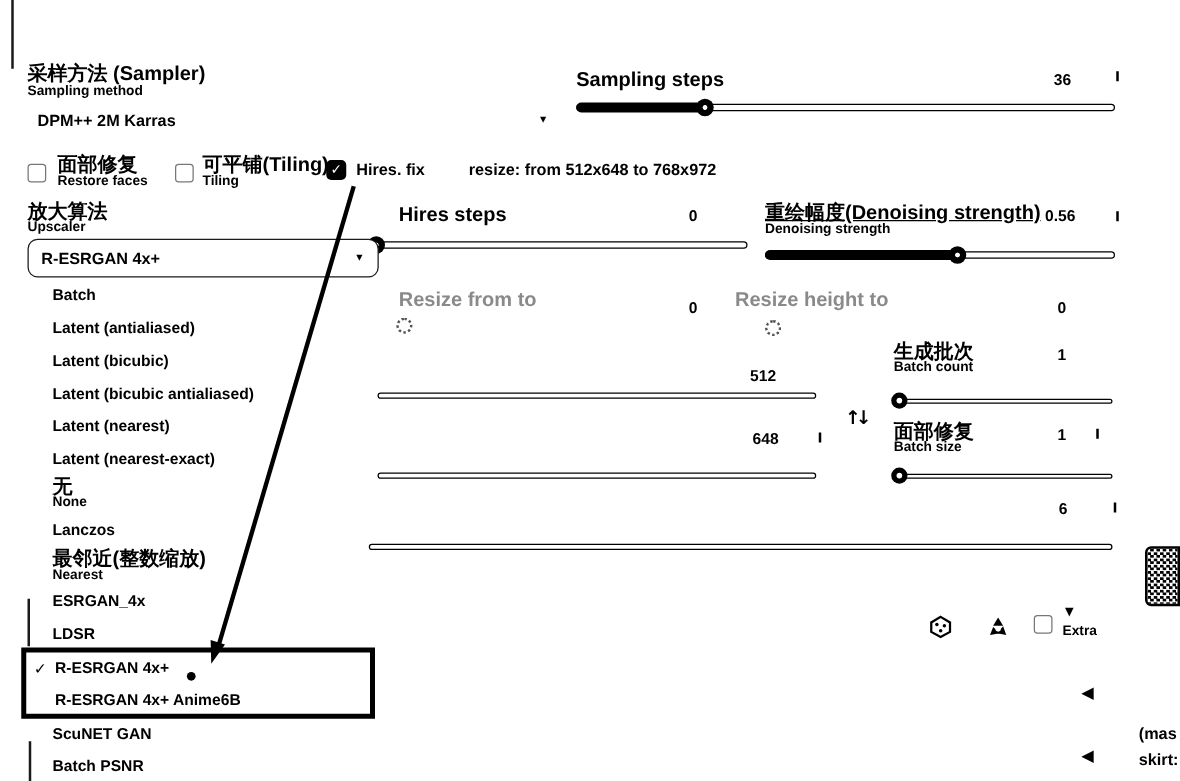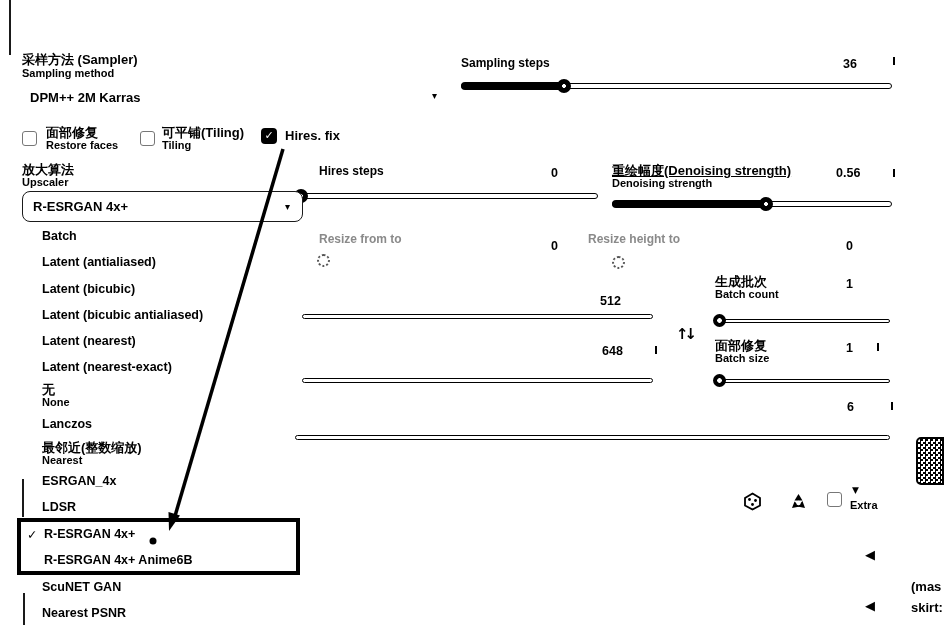--- a/index.html
+++ b/index.html
@@ -3,23 +3,23 @@
 <meta charset="utf-8">
 <style>
   * { margin:0; padding:0; box-sizing:border-box; }
   html,body { background:#fff; }
   .screen {
     position:relative; width:944px; height:625px; background:#ffffff;
     font-family:"Liberation Sans","DejaVu Sans",sans-serif; color:#000;
     overflow:hidden;
   }
   .abs { position:absolute; }
-  .zh  { font-size:13px; font-weight:700; line-height:13px; white-space:nowrap; }
+  .zh  { font-size:16px; font-weight:700; line-height:13px; white-space:nowrap; }
   .en  { font-size:11px; font-weight:700; line-height:12px; white-space:nowrap; }
-  .lbl { font-size:12px; font-weight:700; white-space:nowrap; }
+  .lbl { font-size:16px; font-weight:700; white-space:nowrap; }
   .val { font-size:12.5px; font-weight:700; white-space:nowrap; }
   .big { font-size:13px; font-weight:700; white-space:nowrap; }
   .dis { color:#8a8a8a; }
   .caret { font-size:10px; font-weight:700; }
 
   .vline { width:2px; background:#1a1a1a; }
   .tick  { width:2px; height:8px; background:#000; }
 
   .cb { width:15px; height:15px; border:1.6px solid #777; border-radius:3px; background:#fff; }
   .cb-on { width:16px; height:16px; border-radius:4px; background:#000; color:#fff;
@@ -79,20 +79,21 @@
   <div class="abs en" style="left:46px; top:139px;">Restore faces</div>
 
   <div class="abs cb" style="left:140px; top:131px;"></div>
   <div class="abs zh" style="left:162px; top:126px;">可平铺(Tiling)</div>
   <div class="abs en" style="left:162px; top:139px;text-align:right;">Tiling</div>
 
   <div class="abs cb-on" style="left:261px; top:128px;">
     <span>✓</span>
   </div>
   <div class="abs big" style="left:285px; top:128px;">Hires. fix</div>
+  <div class="abs big" style="left:375px; top:128px;">resize: from 512x648 to 768x972</div>
 
   <div class="abs lbl" style="left:319px; top:164px;">Hires steps</div>
   <div class="abs val" style="left:551px; top:166px;">0</div>
   <div class="slider" style="left:297px; top:189px; width:301px;">
     <div class="track"></div>
     <div class="handle" style="left:4px;"></div>
   </div>
 
   <div class="abs zh" style="left:612px; top:164px; text-decoration:underline;">重绘幅度(Denoising strength)</div>
   <div class="abs en" style="left:612px; top:177px;">Denoising strength</div>
@@ -197,21 +198,21 @@
     <div class="zh">最邻近(整数缩放)</div>
     <div class="en">Nearest</div>
   </div>
   <div class="abs li" style="left:42px; top:474px;">ESRGAN_4x</div>
   <div class="abs li" style="left:42px; top:500px;">LDSR</div>
 
   <div class="abs li icon-font" style="left:27px; top:527px;">✓</div>
   <div class="abs li" style="left:44px; top:527px;">R-ESRGAN 4x+</div>
   <div class="abs li" style="left:44px; top:553px;">R-ESRGAN 4x+ Anime6B</div>
   <div class="abs li" style="left:42px; top:580px;">ScuNET GAN</div>
-  <div class="abs li" style="left:42px; top:606px;">Nearest PSNR</div>
+  <div class="abs li" style="left:42px; top:606px;">Batch PSNR</div>
 
   <div class="abs vline" style="left:22px; top:479px; height:38px; width:1.6px;"></div>
   <div class="abs vline" style="left:23px; top:593px; height:32px; width:1.6px;"></div>
 
   <div class="abs hl-box" style="left:17px; top:518px; width:283px; height:57px; z-index:5;"></div>
 
   <svg class="overlay" width="944" height="625" viewBox="0 0 944 625" style="z-index:10;">
     <line x1="283" y1="149" x2="175" y2="516" stroke="#000" stroke-width="3.5"></line>
     <polygon points="169,531 180,515.5 168.5,512" fill="#000"></polygon>
     <circle cx="153" cy="541" r="3.5" fill="#000"></circle>

